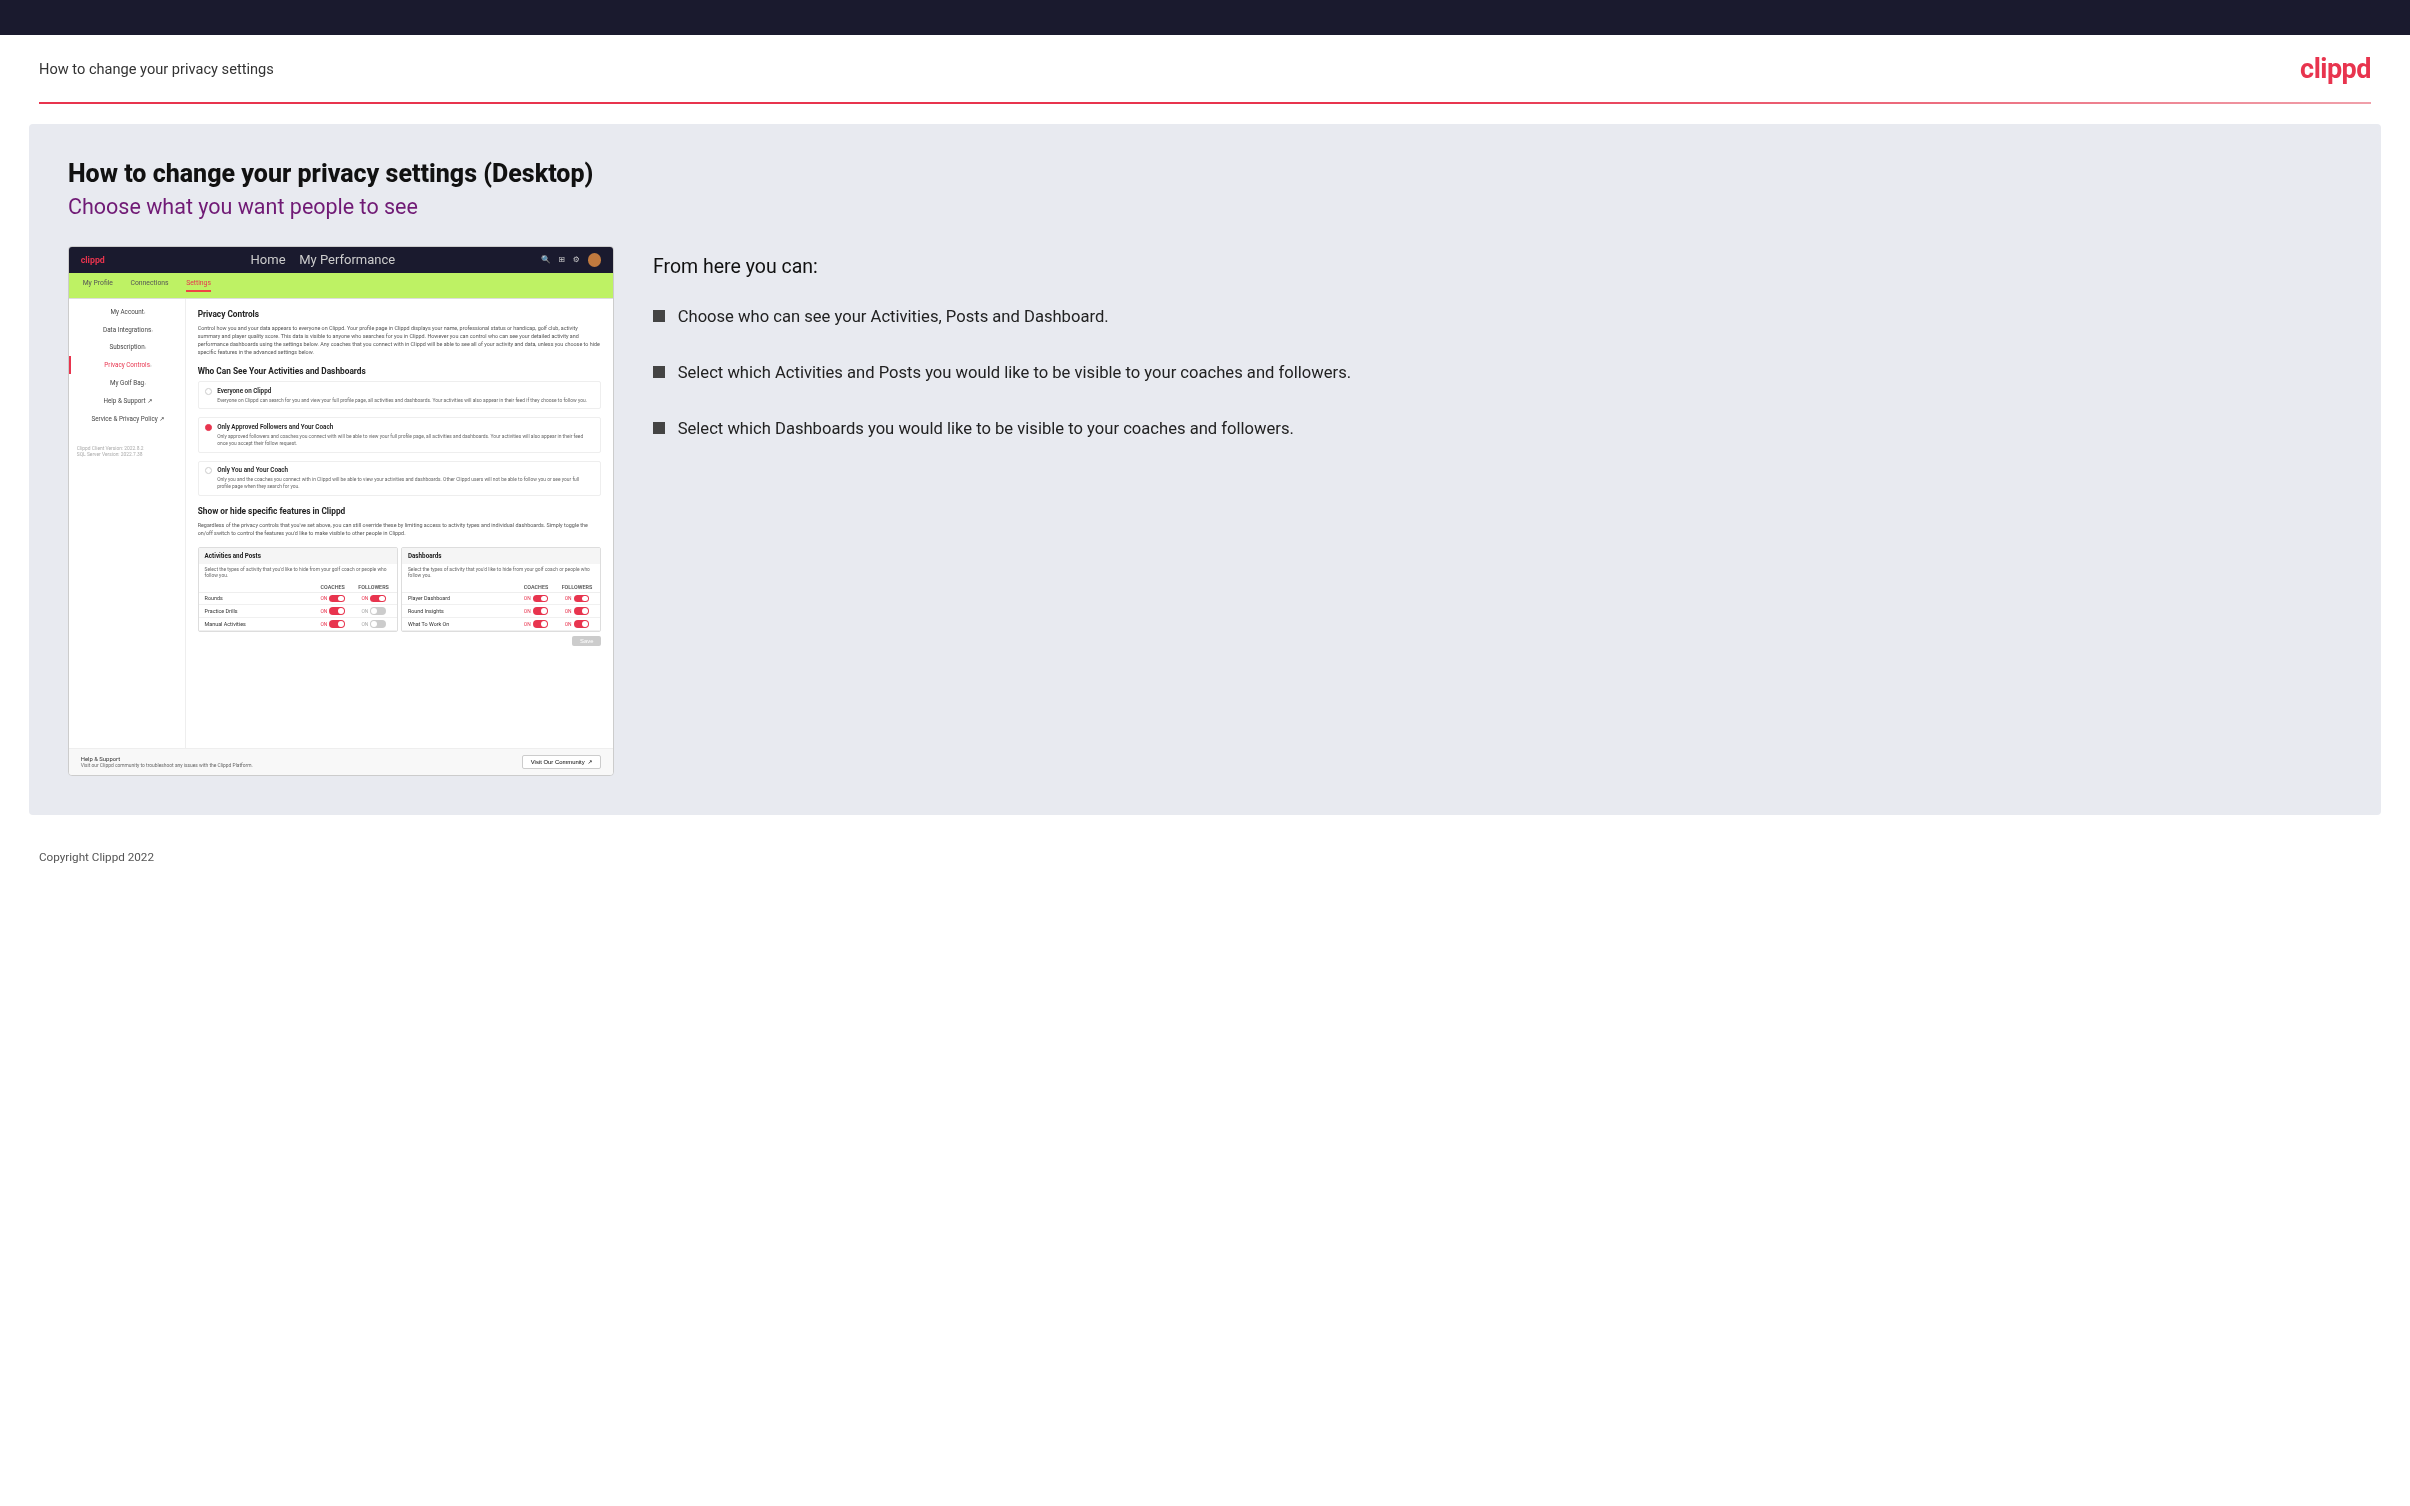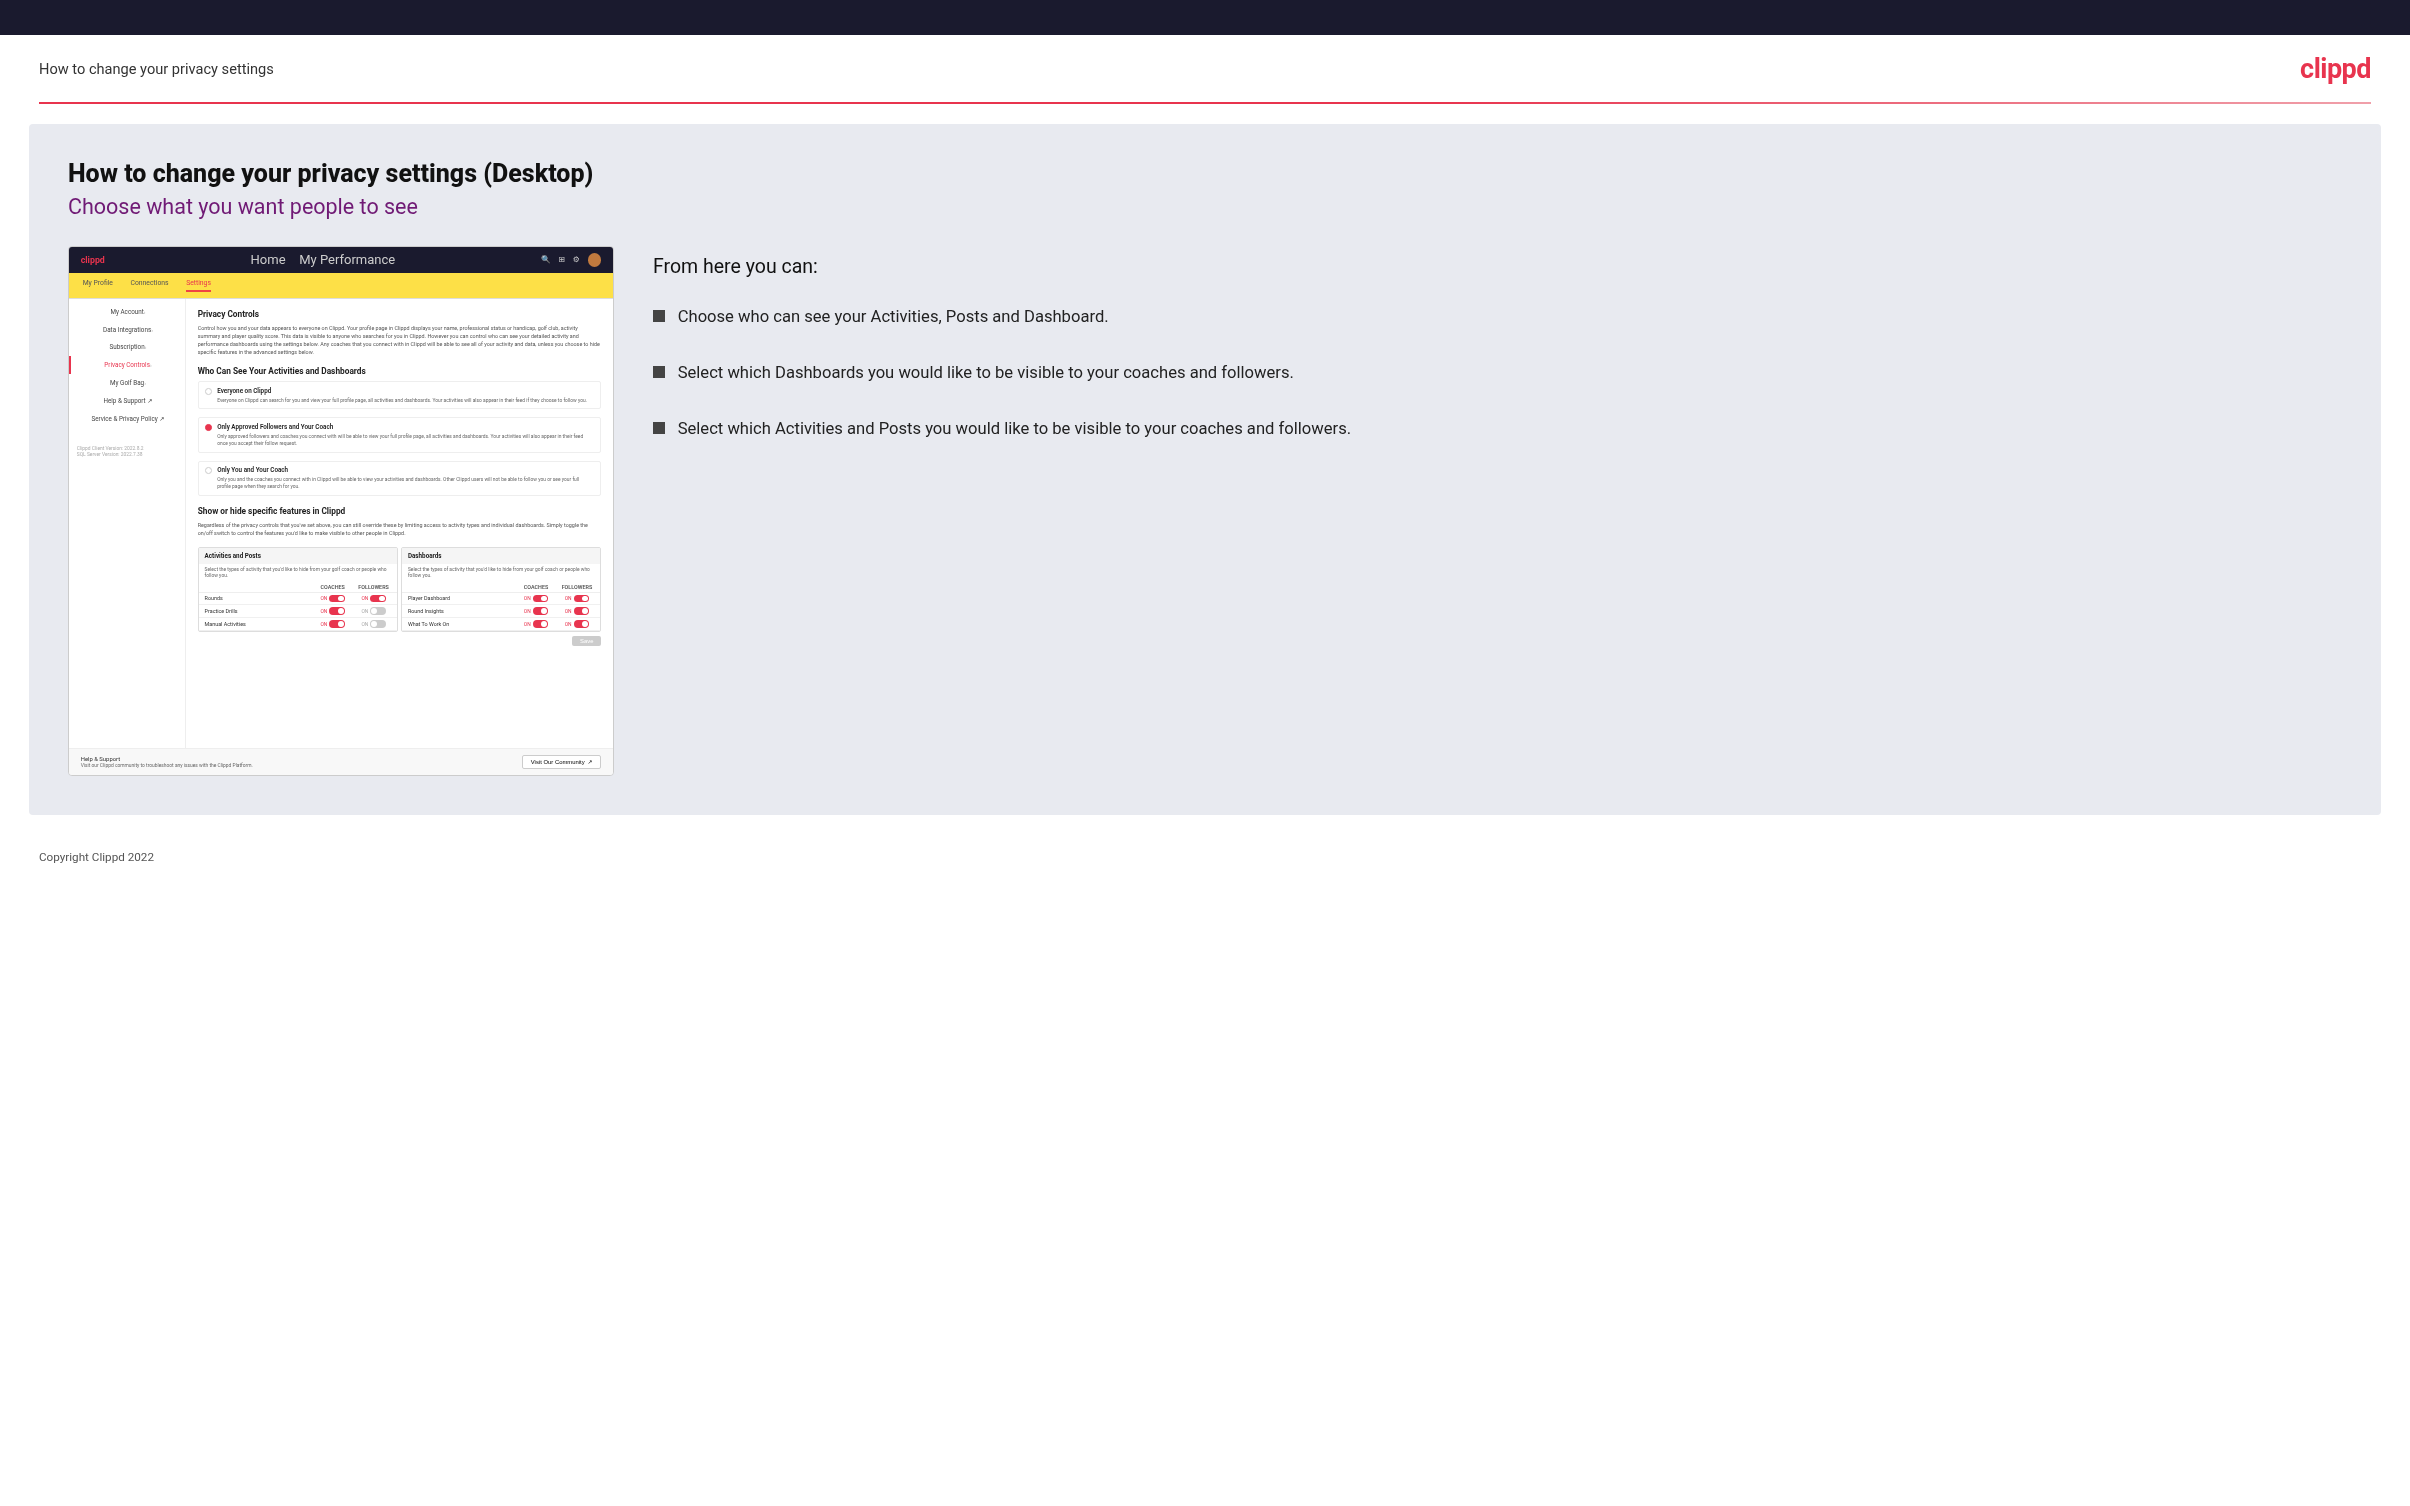--- a/index.html
+++ b/index.html
@@ -145,21 +145,21 @@
     }
     .icon-circle {
       width: 13.7px;
       height: 13.7px;
       border-radius: 50%;
       background: #c17a3e;
     }
 
     
     .app-subnav {
-      background: #fde047;
+      background: #bef264;
       display: flex;
       gap: 17.6px;
       padding: 5.9px 13.7px;
       border-bottom: 1px solid #ddd;
     }
     .app-tab {
       font-size: 6.8px;
       color: #555;
       padding-bottom: 2.9px;
       cursor: pointer;
@@ -658,25 +658,25 @@
 
     <div class="bullets-container">
       <div class="bullets-title">From here you can:</div>
 
       <div class="bullet-item">
         <div class="bullet-square"></div>
         <div class="bullet-text">Choose who can see your Activities, Posts and Dashboard.</div>
       </div>
       <div class="bullet-item">
         <div class="bullet-square"></div>
-        <div class="bullet-text">Select which Dashboards you would like to be visible to your coaches and followers.</div>
+        <div class="bullet-text">Select which Activities and Posts you would like to be visible to your coaches and followers.</div>
       </div>
       <div class="bullet-item">
         <div class="bullet-square"></div>
-        <div class="bullet-text">Select which Activities and Posts you would like to be visible to your coaches and followers.</div>
+        <div class="bullet-text">Select which Dashboards you would like to be visible to your coaches and followers.</div>
       </div>
     </div>
 
   </div>
 </div>
 
 <div class="footer">
   <span>Copyright Clippd 2022</span>
 </div>
 

